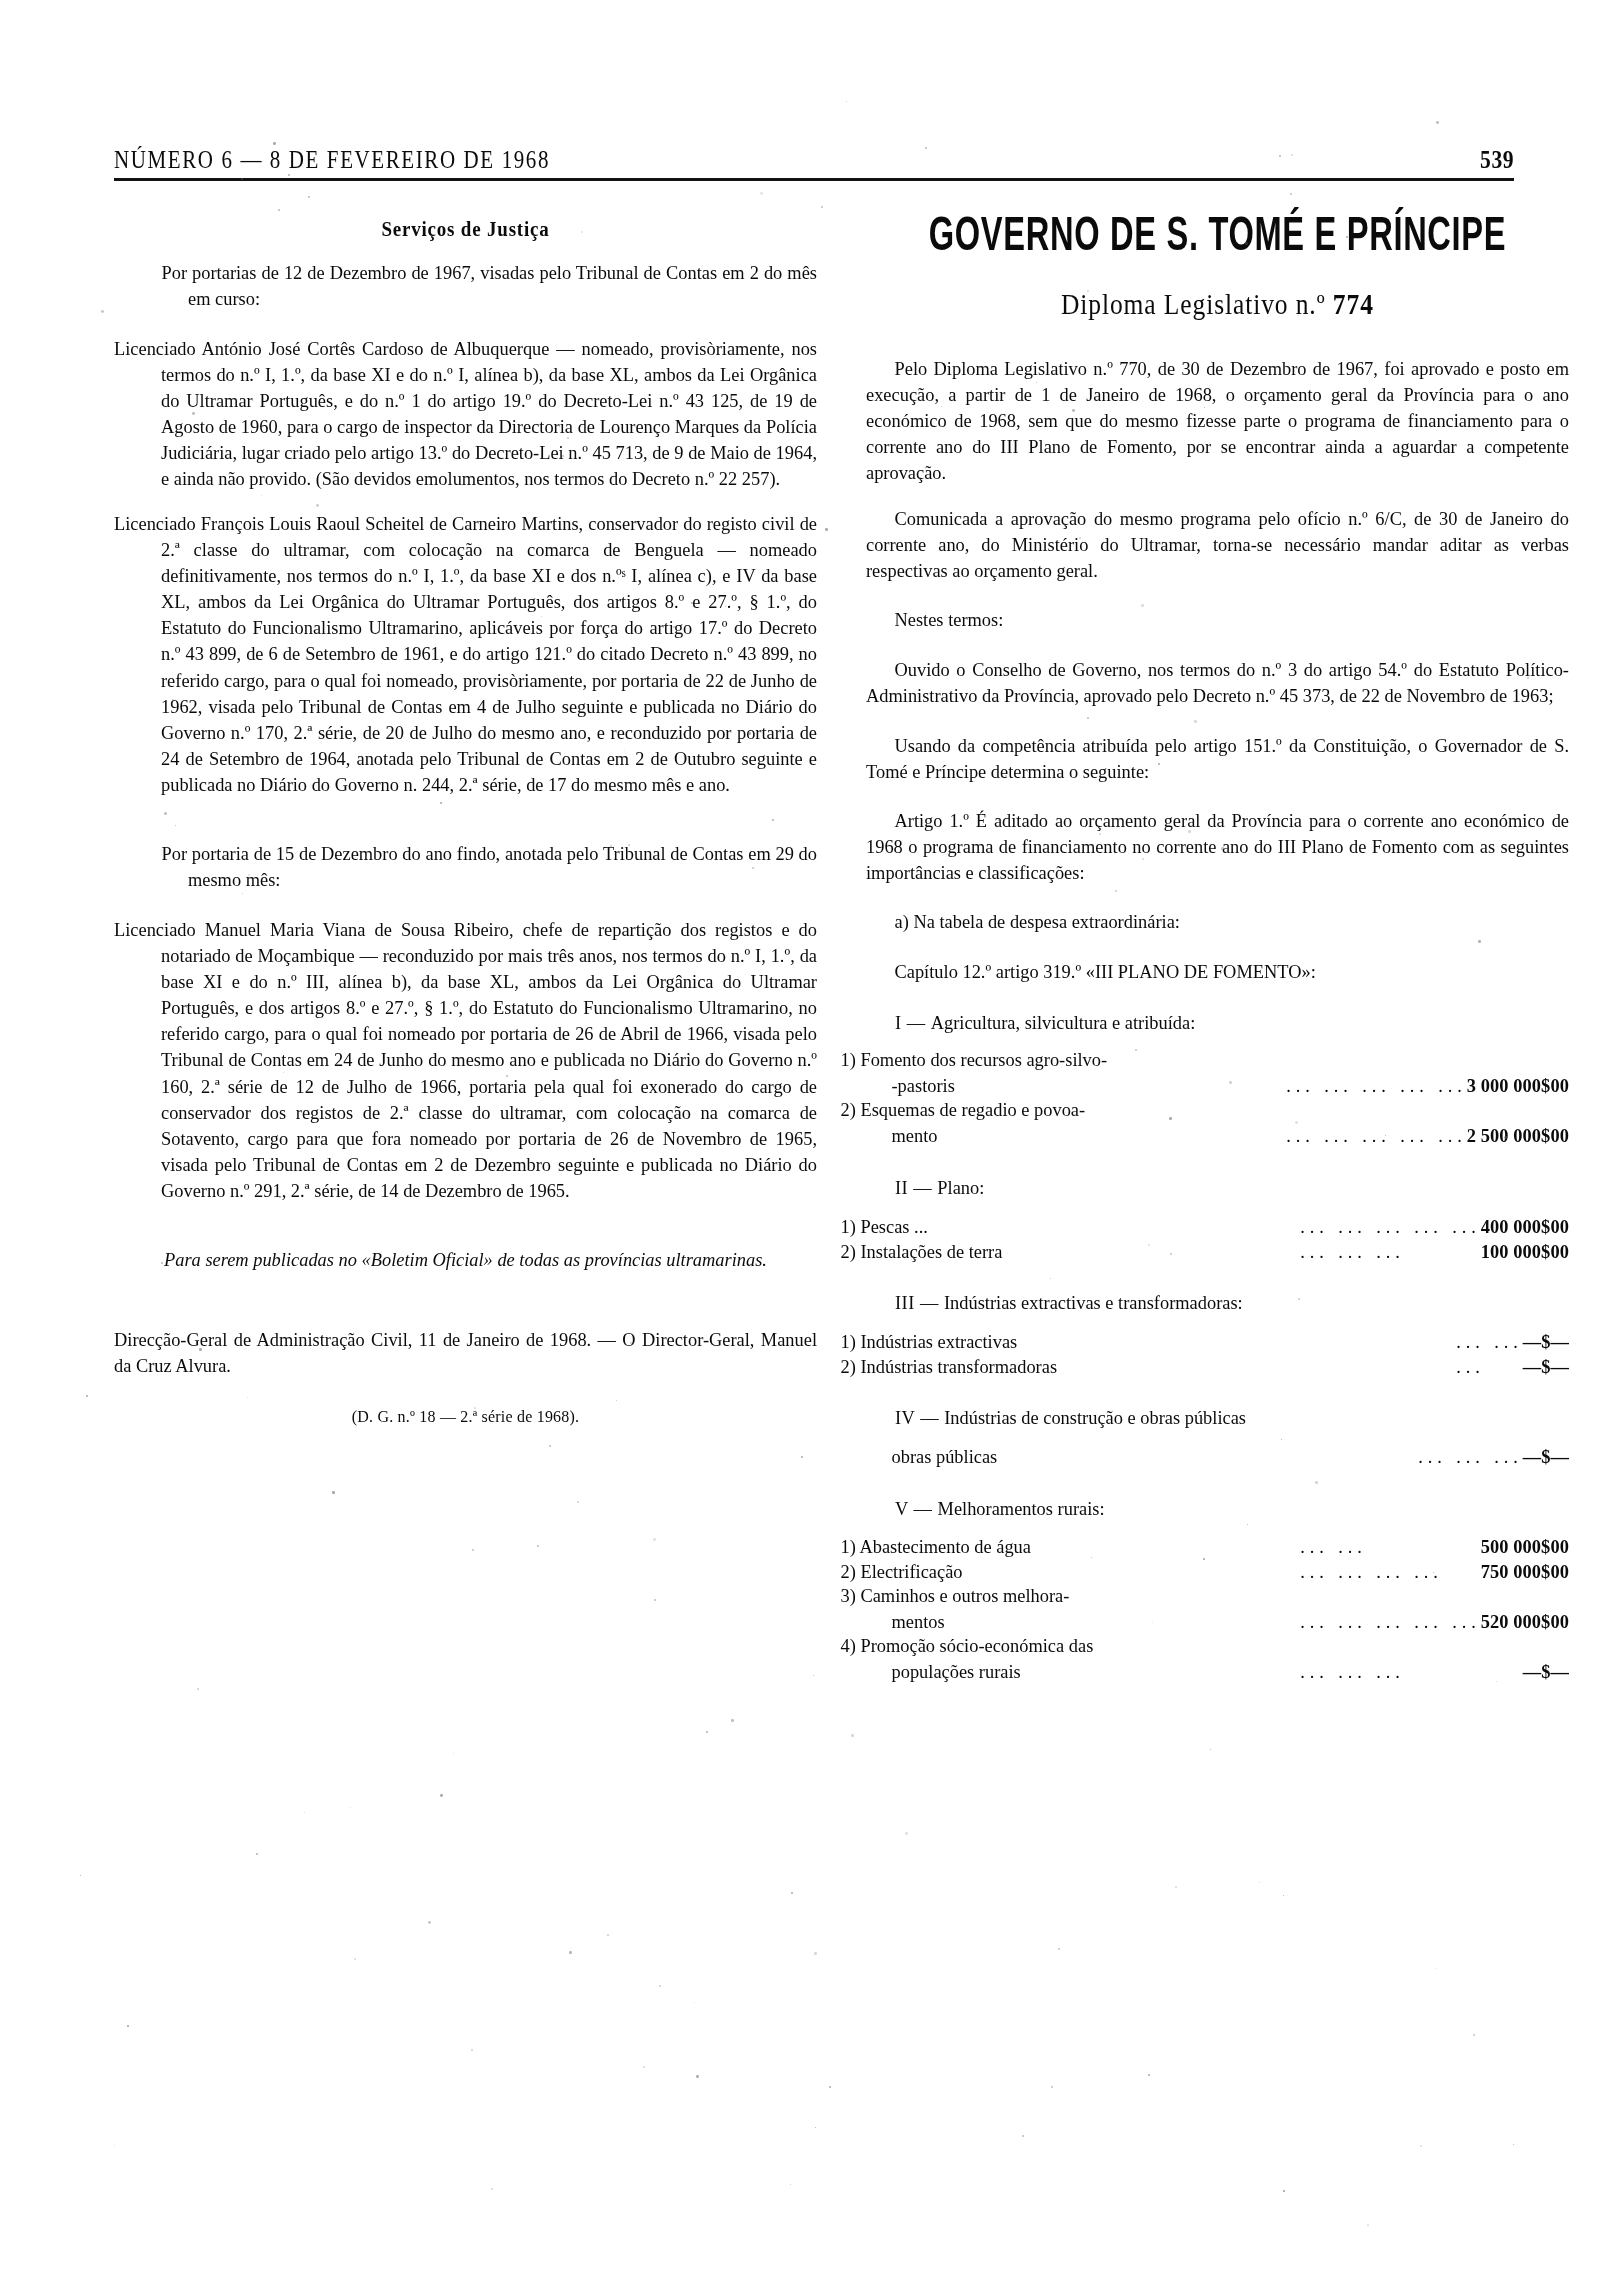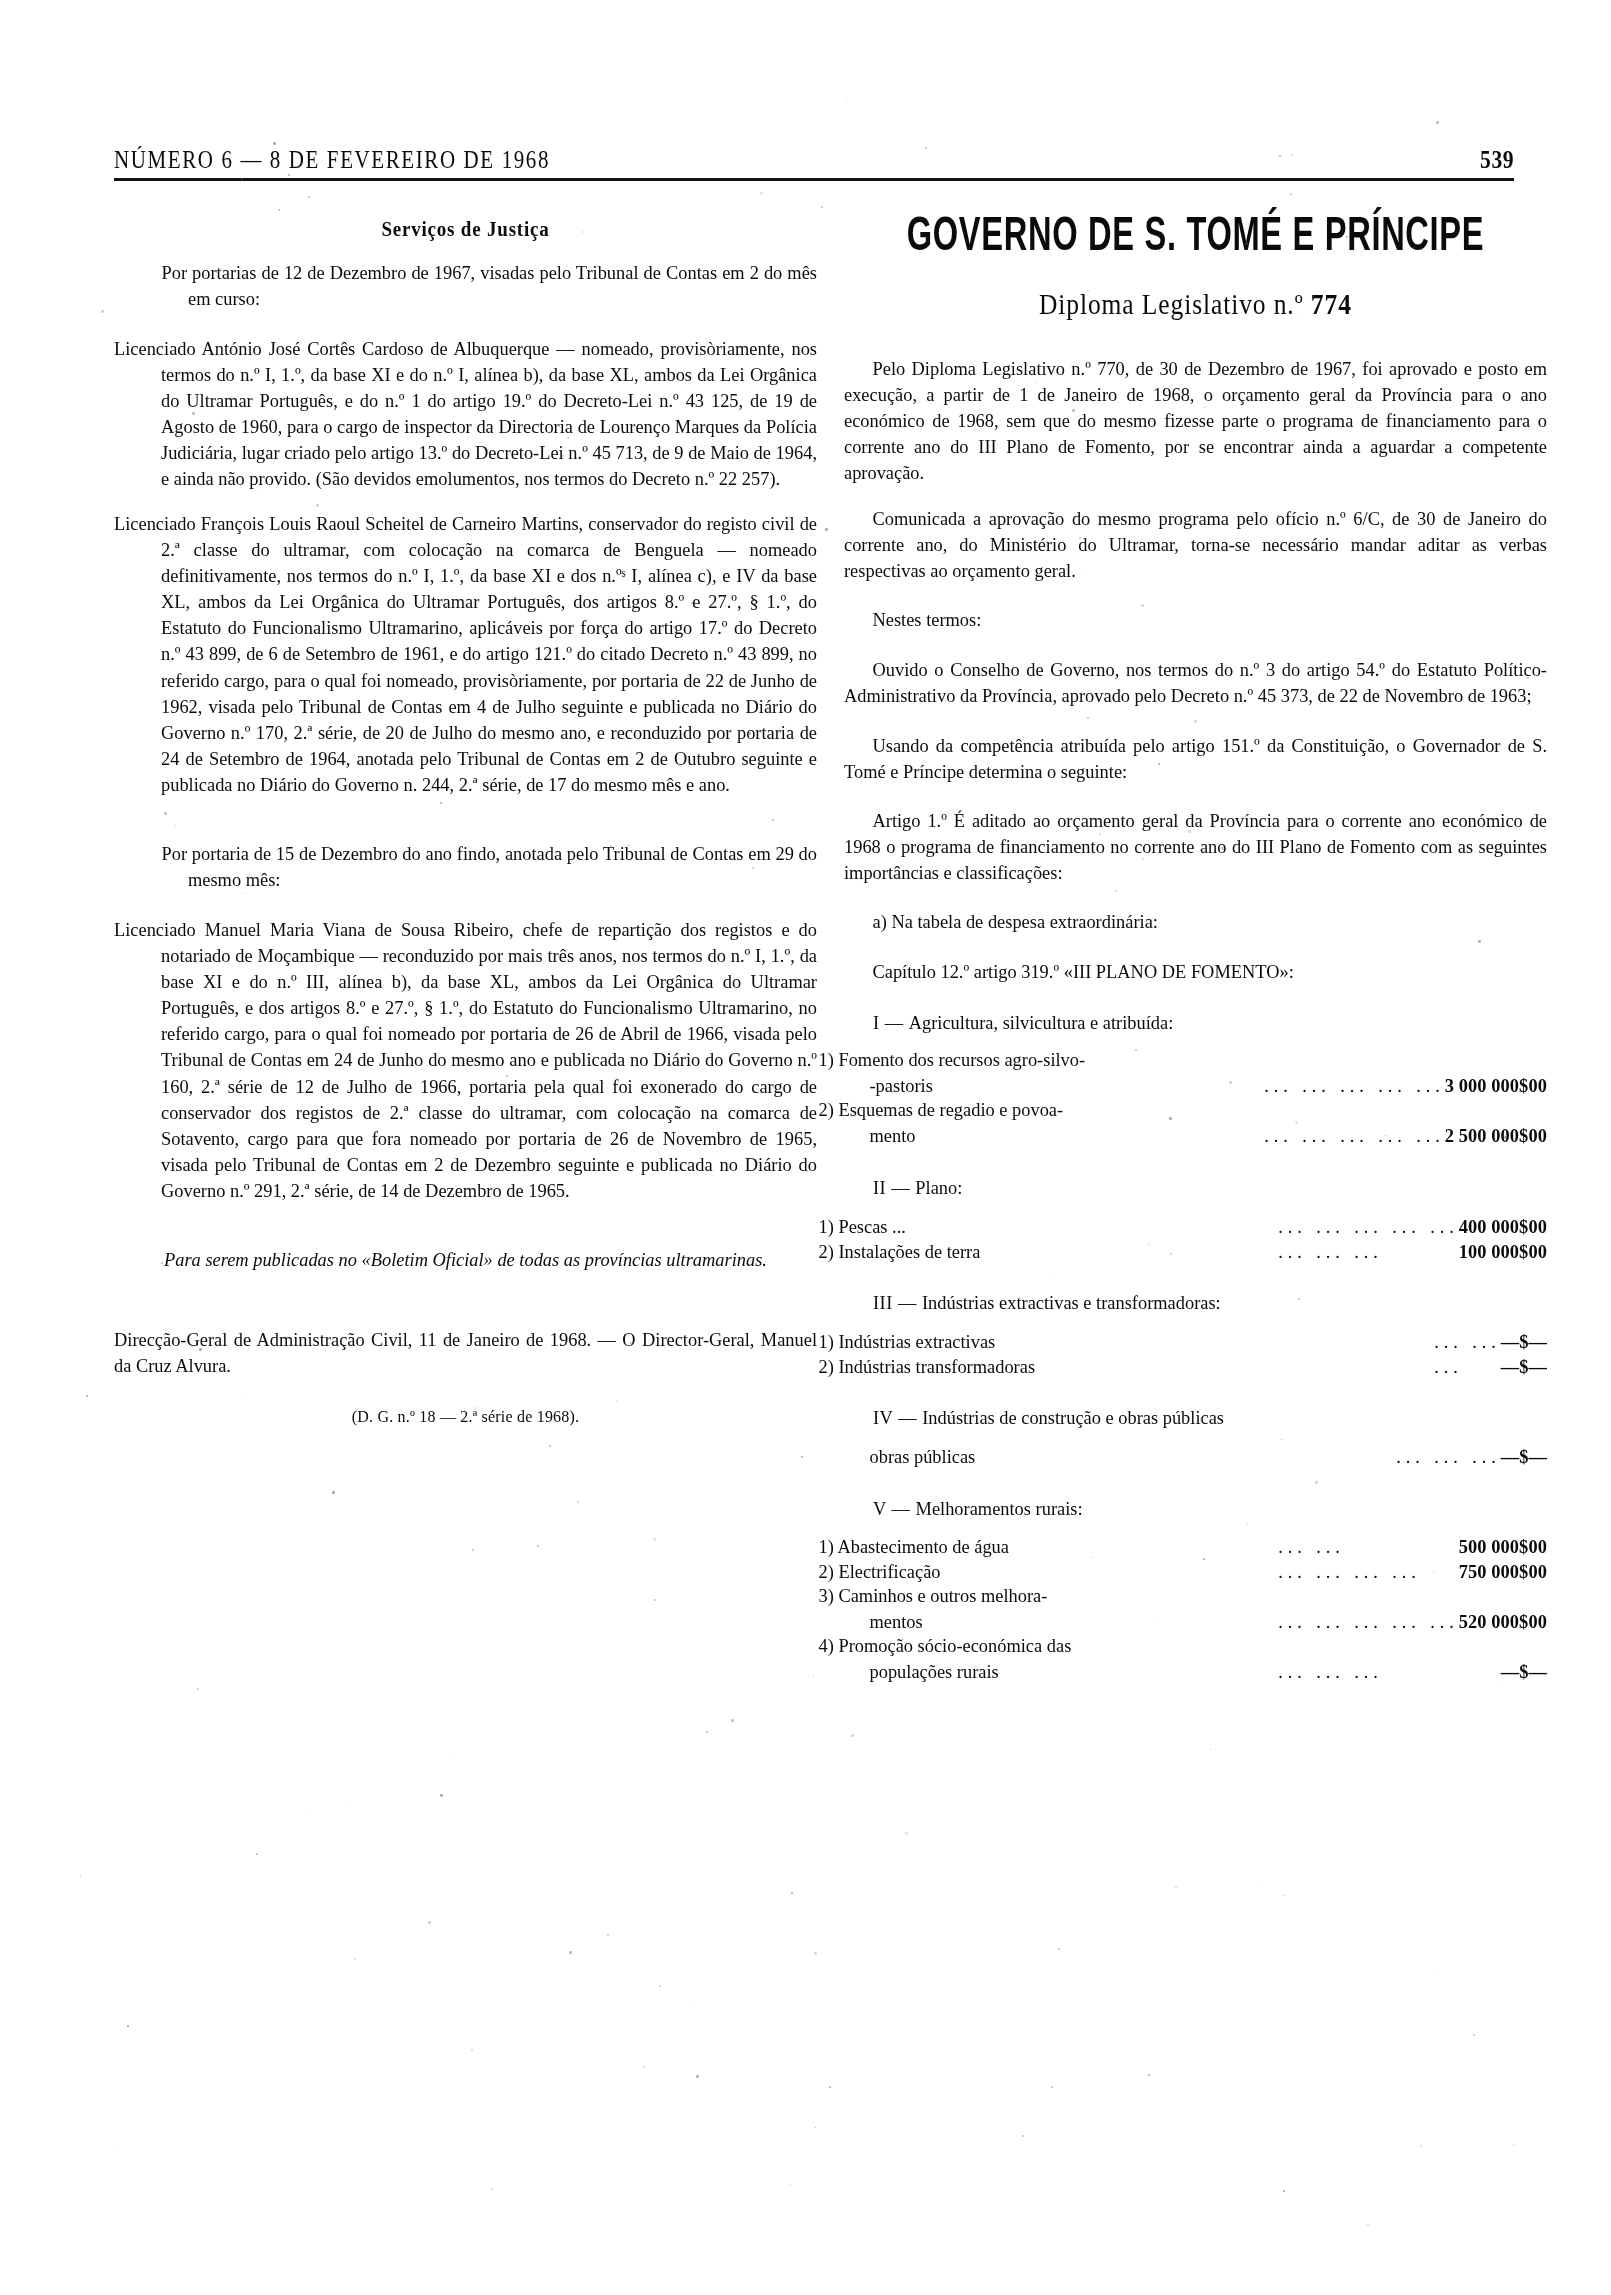--- a/index.html
+++ b/index.html
@@ -67,21 +67,21 @@
     right: 0;
     top: 193px;
     bottom: 29.5px;
   }
   .col {
     position: absolute;
     top: 0;
     bottom: 0;
   }
   .col-left  { left: 114px;  width: 703px; }
-  .col-right { left: 844px; width: 703px; }
+  .col-right { left: 866px; width: 703px; }
 
   
   .sec-title {
     text-align: center;
     font-weight: 700;
     font-size: 19px;
     letter-spacing: 0.8px;
     margin: 25.5px 0 4.9px 0;
     transform: scaleY(1.06);
   }

